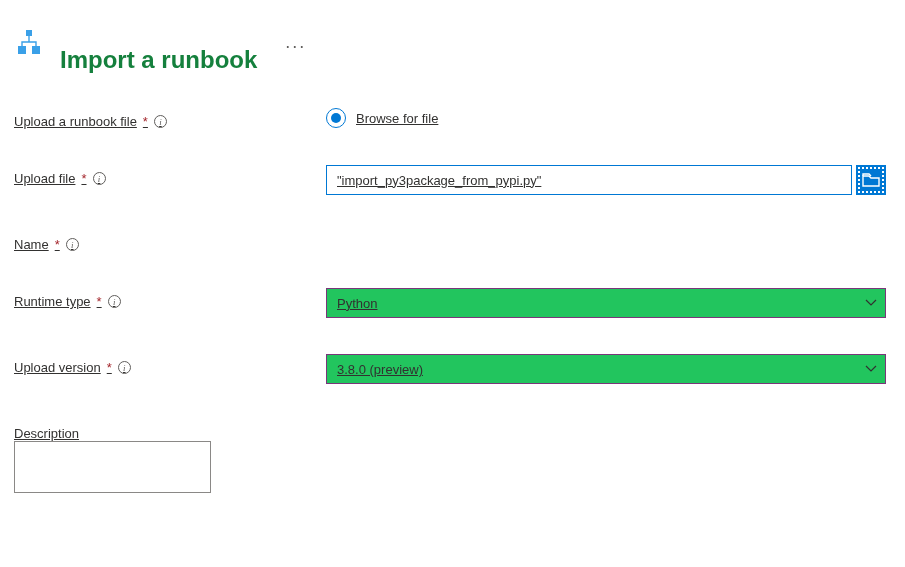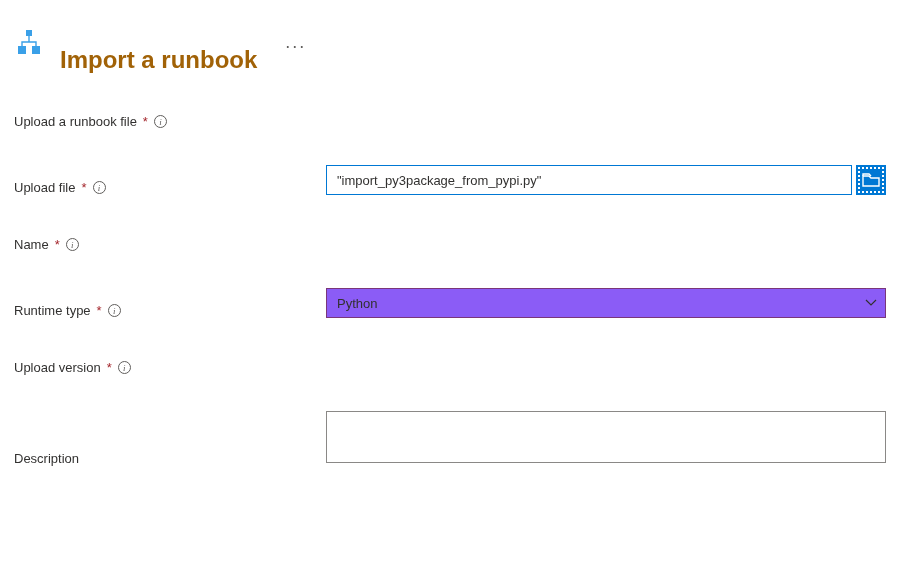--- a/index.html
+++ b/index.html
@@ -17,36 +17,37 @@
     gap: 16px;
     margin-bottom: 34px;
   }
   .header-icon {
     width: 30px; height: 30px;
     display: flex; align-items: center; justify-content: center;
   }
   .header-title {
     font-size: 24px;
     font-weight: 600;
-    color: #a16207;
+    color: #15803d;
     margin-top: 36px;
   }
   .header-more {
     font-size: 18px;
     color: #605e5c;
     letter-spacing: 2px;
     padding: 0 6px;
     margin-left: 6px;
     cursor: pointer;
   }
 
   .form-row {
     display: flex;
-    align-items: flex-end;
+    align-items: flex-start;
     margin-bottom: 36px;
+    text-decoration: underline;
   }
   .label-col {
     width: 312px;
     flex-shrink: 0;
     padding-top: 6px;
     display: flex;
     align-items: center;
     gap: 6px;
     font-size: 13px;
     color: #323130;
@@ -108,21 +109,21 @@
   }
   .file-btn svg { display: block; }
 
   .select {
     width: 100%;
     height: 30px;
     padding: 0 32px 0 10px;
     font-size: 13px;
     color: #323130;
     border: 1px solid #7a367a;
-    background: #8b5cf6;
+    background: #22c55e;
     position: relative;
     display: flex; align-items: center;
     cursor: pointer;
   }
   .chevron-down {
     position: absolute;
     right: 8px; top: 50%; transform: translateY(-50%);
     display: flex; align-items: center; justify-content: center;
   }
 
@@ -154,20 +155,26 @@
 </div>
 
 <div class="form-row">
   <div class="label-col">
     <span>Upload a runbook file</span>
     <span class="req">*</span>
     <span class="info-icon">i</span>
   </div>
   <div class="control-col">
     <div class="radio-group">
+      <div class="radio-option">
+        <span class="radio-circle selected">
+            <span class="radio-inner"></span>
+          </span>
+        <span class="radio-label">Browse for file</span>
+      </div>
     </div>
   </div>
 </div>
 
 <div class="form-row">
   <div class="label-col">
     <span>Upload file</span>
     <span class="req">*</span>
     <span class="info-icon">i</span>
   </div>
@@ -211,22 +218,32 @@
     </div>
   </div>
 </div>
 
 <div class="form-row">
   <div class="label-col">
     <span>Upload version</span>
     <span class="req">*</span>
     <span class="info-icon">i</span>
   </div>
-</div>
-
-<div class="form-row" style="margin-bottom:0;">
+  <div class="control-col">
+    <div class="select">
+      <span>3.8.0 (preview)</span>
+      <span class="chevron-down">
+        <svg width="12" height="8" viewBox="0 0 12 8">
+            <path d="M1 1 L6 6 L11 1" stroke="#323130" stroke-width="1.2" fill="none"></path>
+          </svg>
+      </span>
+    </div>
+  </div>
+</div>
+
+<div class="form-row" style="margin-bottom:0;flex-direction:column;">
   <div class="label-col">
     <span>Description</span>
   </div>
   <div class="control-col">
     <textarea class="textarea" style=""></textarea>
   </div>
 </div>
 
 </body></html>

